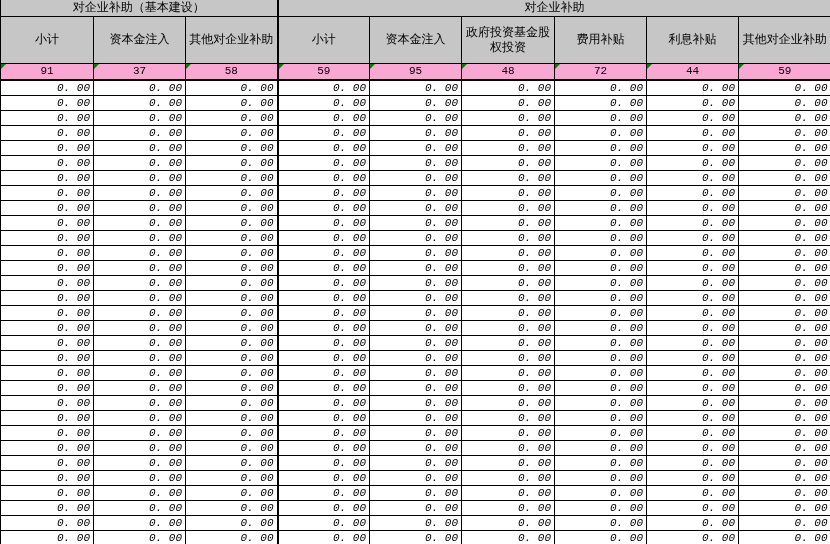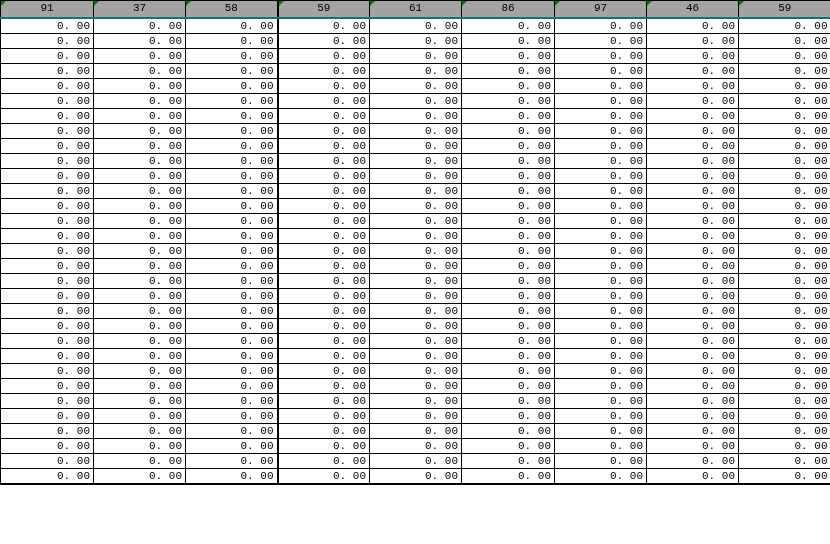--- a/index.html
+++ b/index.html
@@ -38,39 +38,39 @@
     font-size: 12px;
     line-height: 15px;
     text-align: center;
     vertical-align: middle;
     padding: 0 2px;
   }
 
   
   tr.code-row { height: 17px; }
   tr.code-row td {
-    background: #a3a3a3;
+    background: #f9a8d4;
     font-family: "Liberation Mono", monospace;
     font-size: 11px;
     line-height: 15px;
     text-align: center;
     vertical-align: middle;
-    border-bottom: 2px solid #0f766e;
+    border-bottom: 2px solid #000000;
     position: relative;
   }
   .tri {
     position: absolute;
     top: 0; left: 0;
     width: 0; height: 0;
     border-top: 5px solid #0a7a0a;
     border-right: 5px solid transparent;
   }
 
   
-  tbody tr { height: 14.8px; }
+  tbody tr { height: 14.8px; font-style: italic; }
   tbody td {
     background: #ffffff;
     font-family: "Liberation Mono", monospace;
     font-size: 11px;
     line-height: 14px;
     text-align: right;
     vertical-align: middle;
     padding: 0 3px 0 0;
     white-space: nowrap;
   }
@@ -91,29 +91,44 @@
         <col style="width:92px">
         <col style="width:92px">
       <col style="width:92px">
         <col style="width:92px">
         <col style="width:93px">
       <col style="width:92px">
         <col style="width:92px">
         <col style="width:92px">
     </colgroup>
     <thead>
+      <tr class="group-row">
+        <th colspan="3">对企业补助（基本建设）</th>
+        <th class="g2 last" colspan="6">对企业补助</th>
+      </tr>
+      <tr class="header-row" id="header-row">
+          <th class="">小计</th>
+          <th class="">资本金注入</th>
+          <th class="">其他对企业补助</th>
+          <th class="g2">小计</th>
+          <th class="">资本金注入</th>
+          <th class="">政府投资基金股权投资</th>
+          <th class="">费用补贴</th>
+          <th class="">利息补贴</th>
+          <th class="last">其他对企业补助</th>
+        </tr>
       <tr class="code-row" id="code-row">
           <td class=""><span class="tri"></span><span>91</span></td>
           <td class=""><span class="tri"></span><span>37</span></td>
           <td class=""><span class="tri"></span><span>58</span></td>
           <td class="g2"><span class="tri"></span><span>59</span></td>
-          <td class=""><span class="tri"></span><span>61</span></td>
-          <td class=""><span class="tri"></span><span>86</span></td>
-          <td class=""><span class="tri"></span><span>97</span></td>
-          <td class=""><span class="tri"></span><span>46</span></td>
+          <td class=""><span class="tri"></span><span>95</span></td>
+          <td class=""><span class="tri"></span><span>48</span></td>
+          <td class=""><span class="tri"></span><span>72</span></td>
+          <td class=""><span class="tri"></span><span>44</span></td>
           <td class="last"><span class="tri"></span><span>59</span></td>
         </tr>
     </thead>
     <tbody id="body">
         <tr>
           <td>0. 00</td>
           <td>0. 00</td>
           <td>0. 00</td>
           <td class="g2">0. 00</td>
           <td>0. 00</td>

